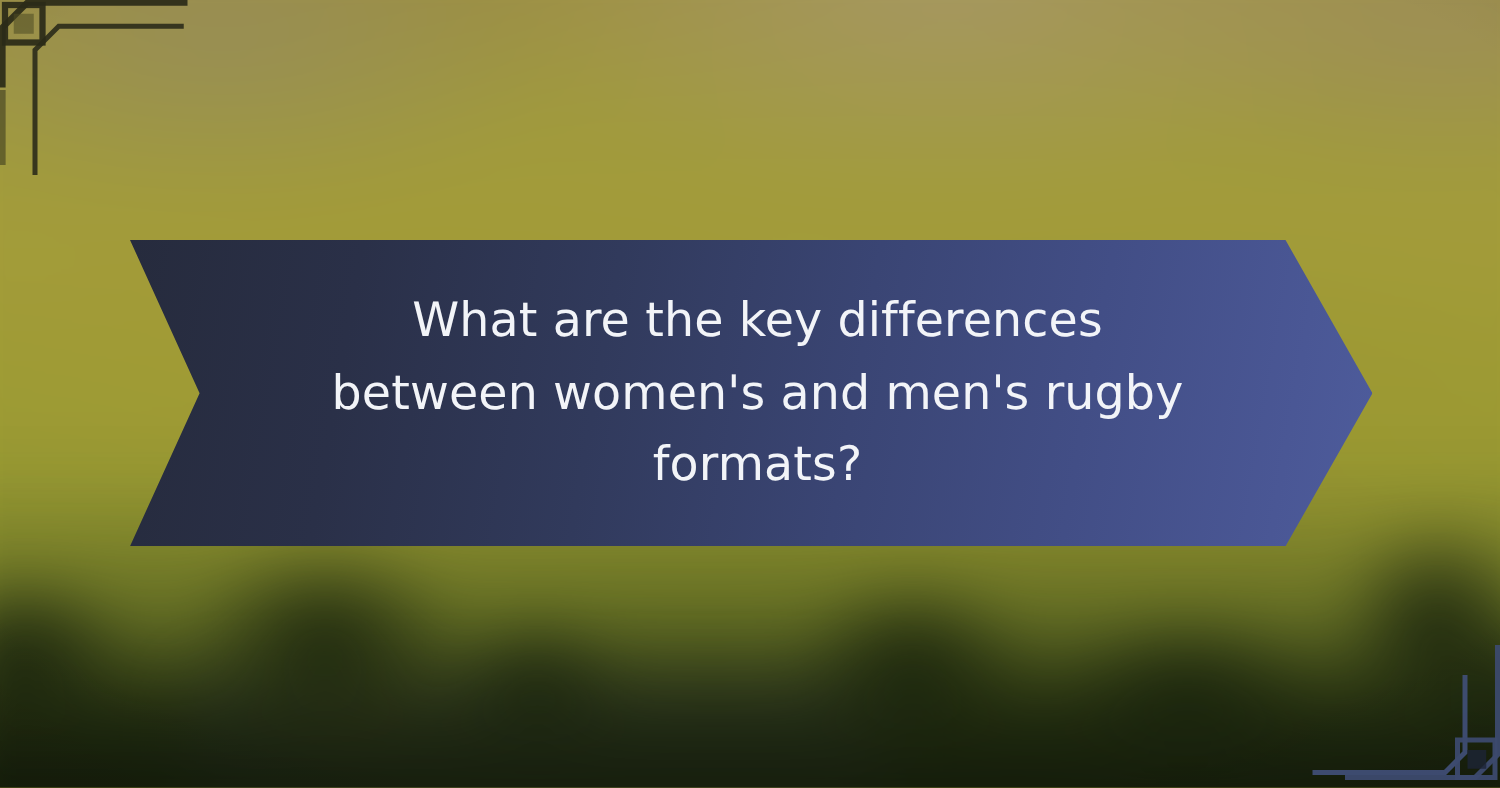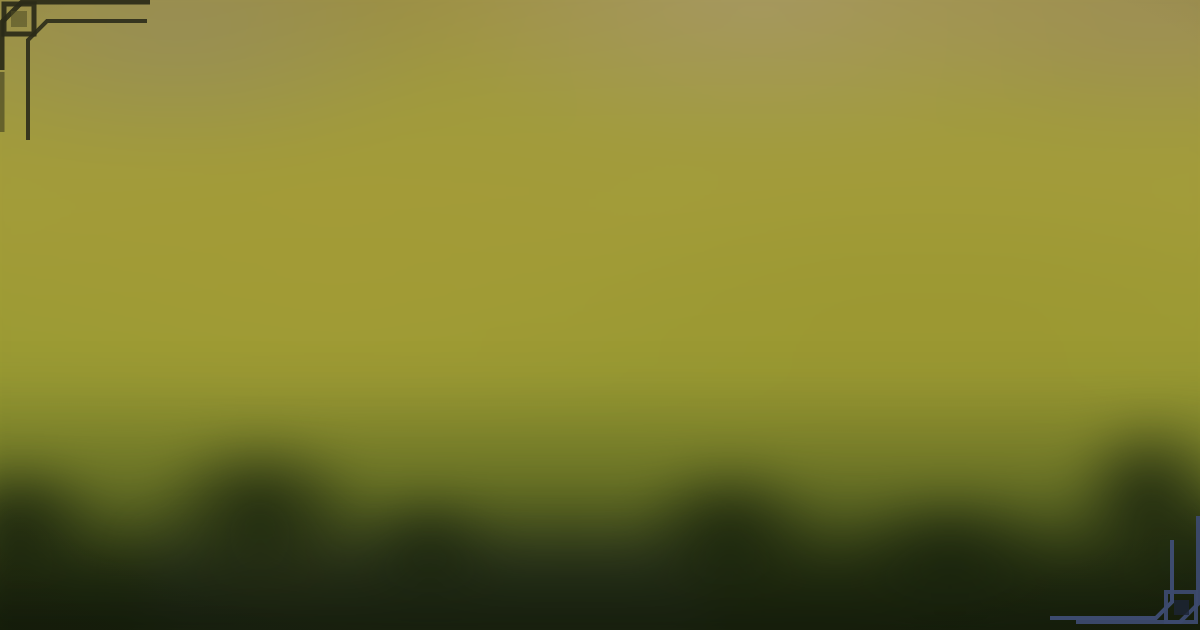--- a/index.html
+++ b/index.html
@@ -160,14 +160,17 @@
     <g fill="none" stroke="#3c4a6e" stroke-width="4" opacity="0.95">
       <path d="M168 6 L168 94 L150 112 L46 112"></path>
     </g>
     <g fill="none" stroke="#41507a" stroke-width="4" opacity="0.9">
       <path d="M142 30 L142 92 L126 108 L20 108"></path>
     </g>
     <rect x="136" y="82" width="30" height="30" fill="none" stroke="#3c4a6e" stroke-width="4" opacity="0.95"></rect>
     <rect x="144" y="90" width="15" height="15" fill="#1d2436" opacity="0.8"></rect>
   </svg>
 
+  <div class="banner">
+    <div class="banner-text">What are the key differences between women's and men's rugby formats?</div>
+  </div>
 
 </div>
 
 </body></html>

